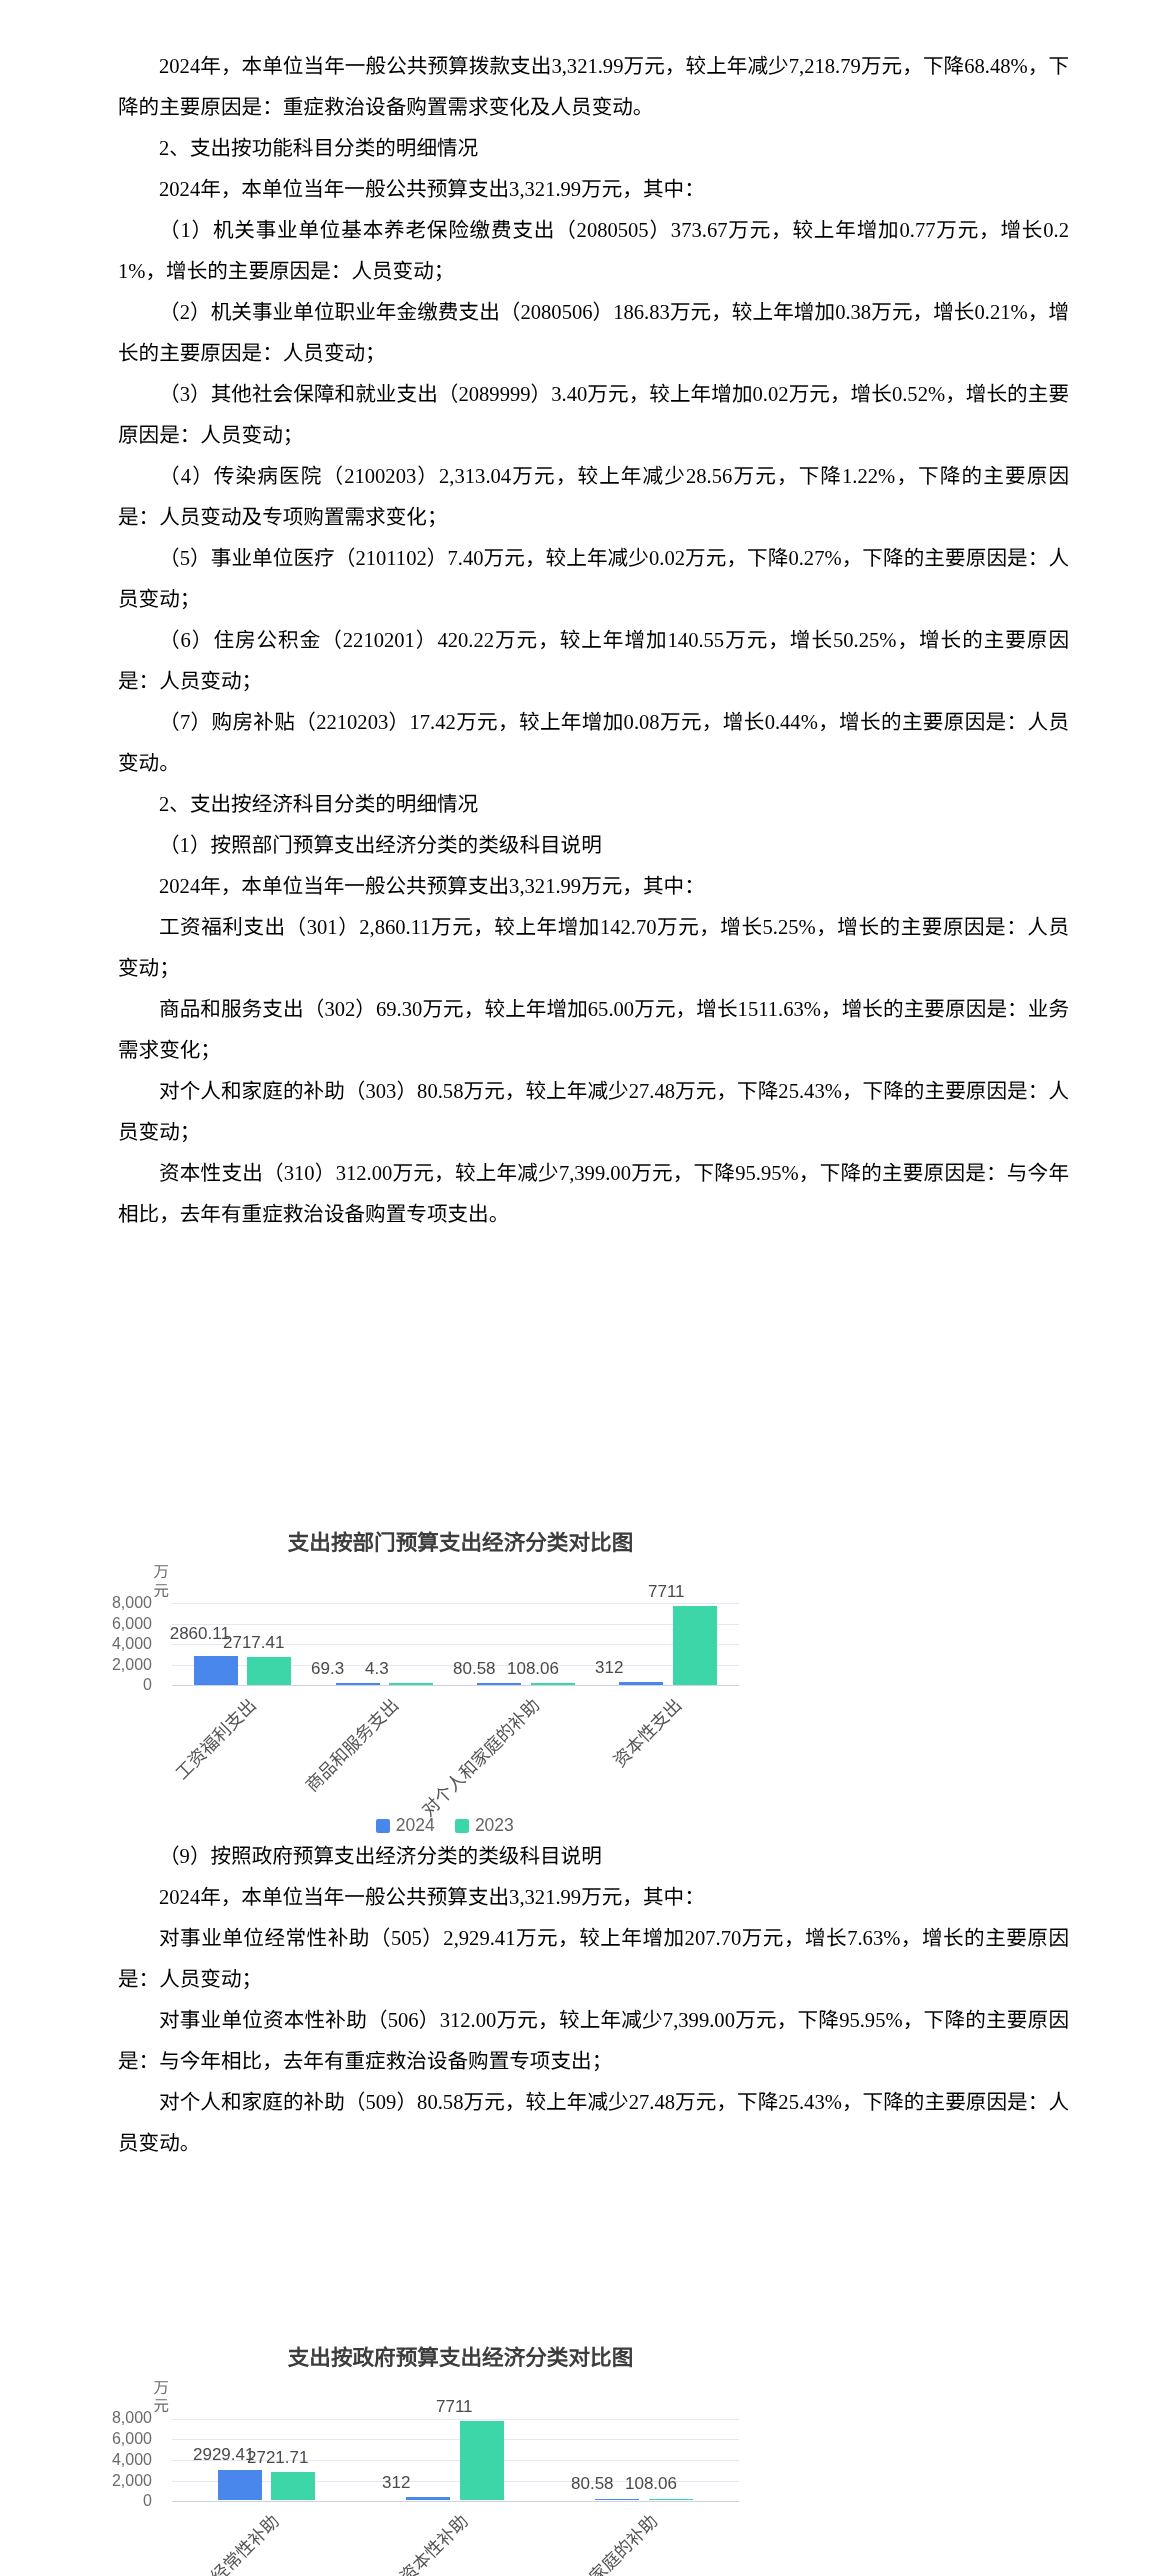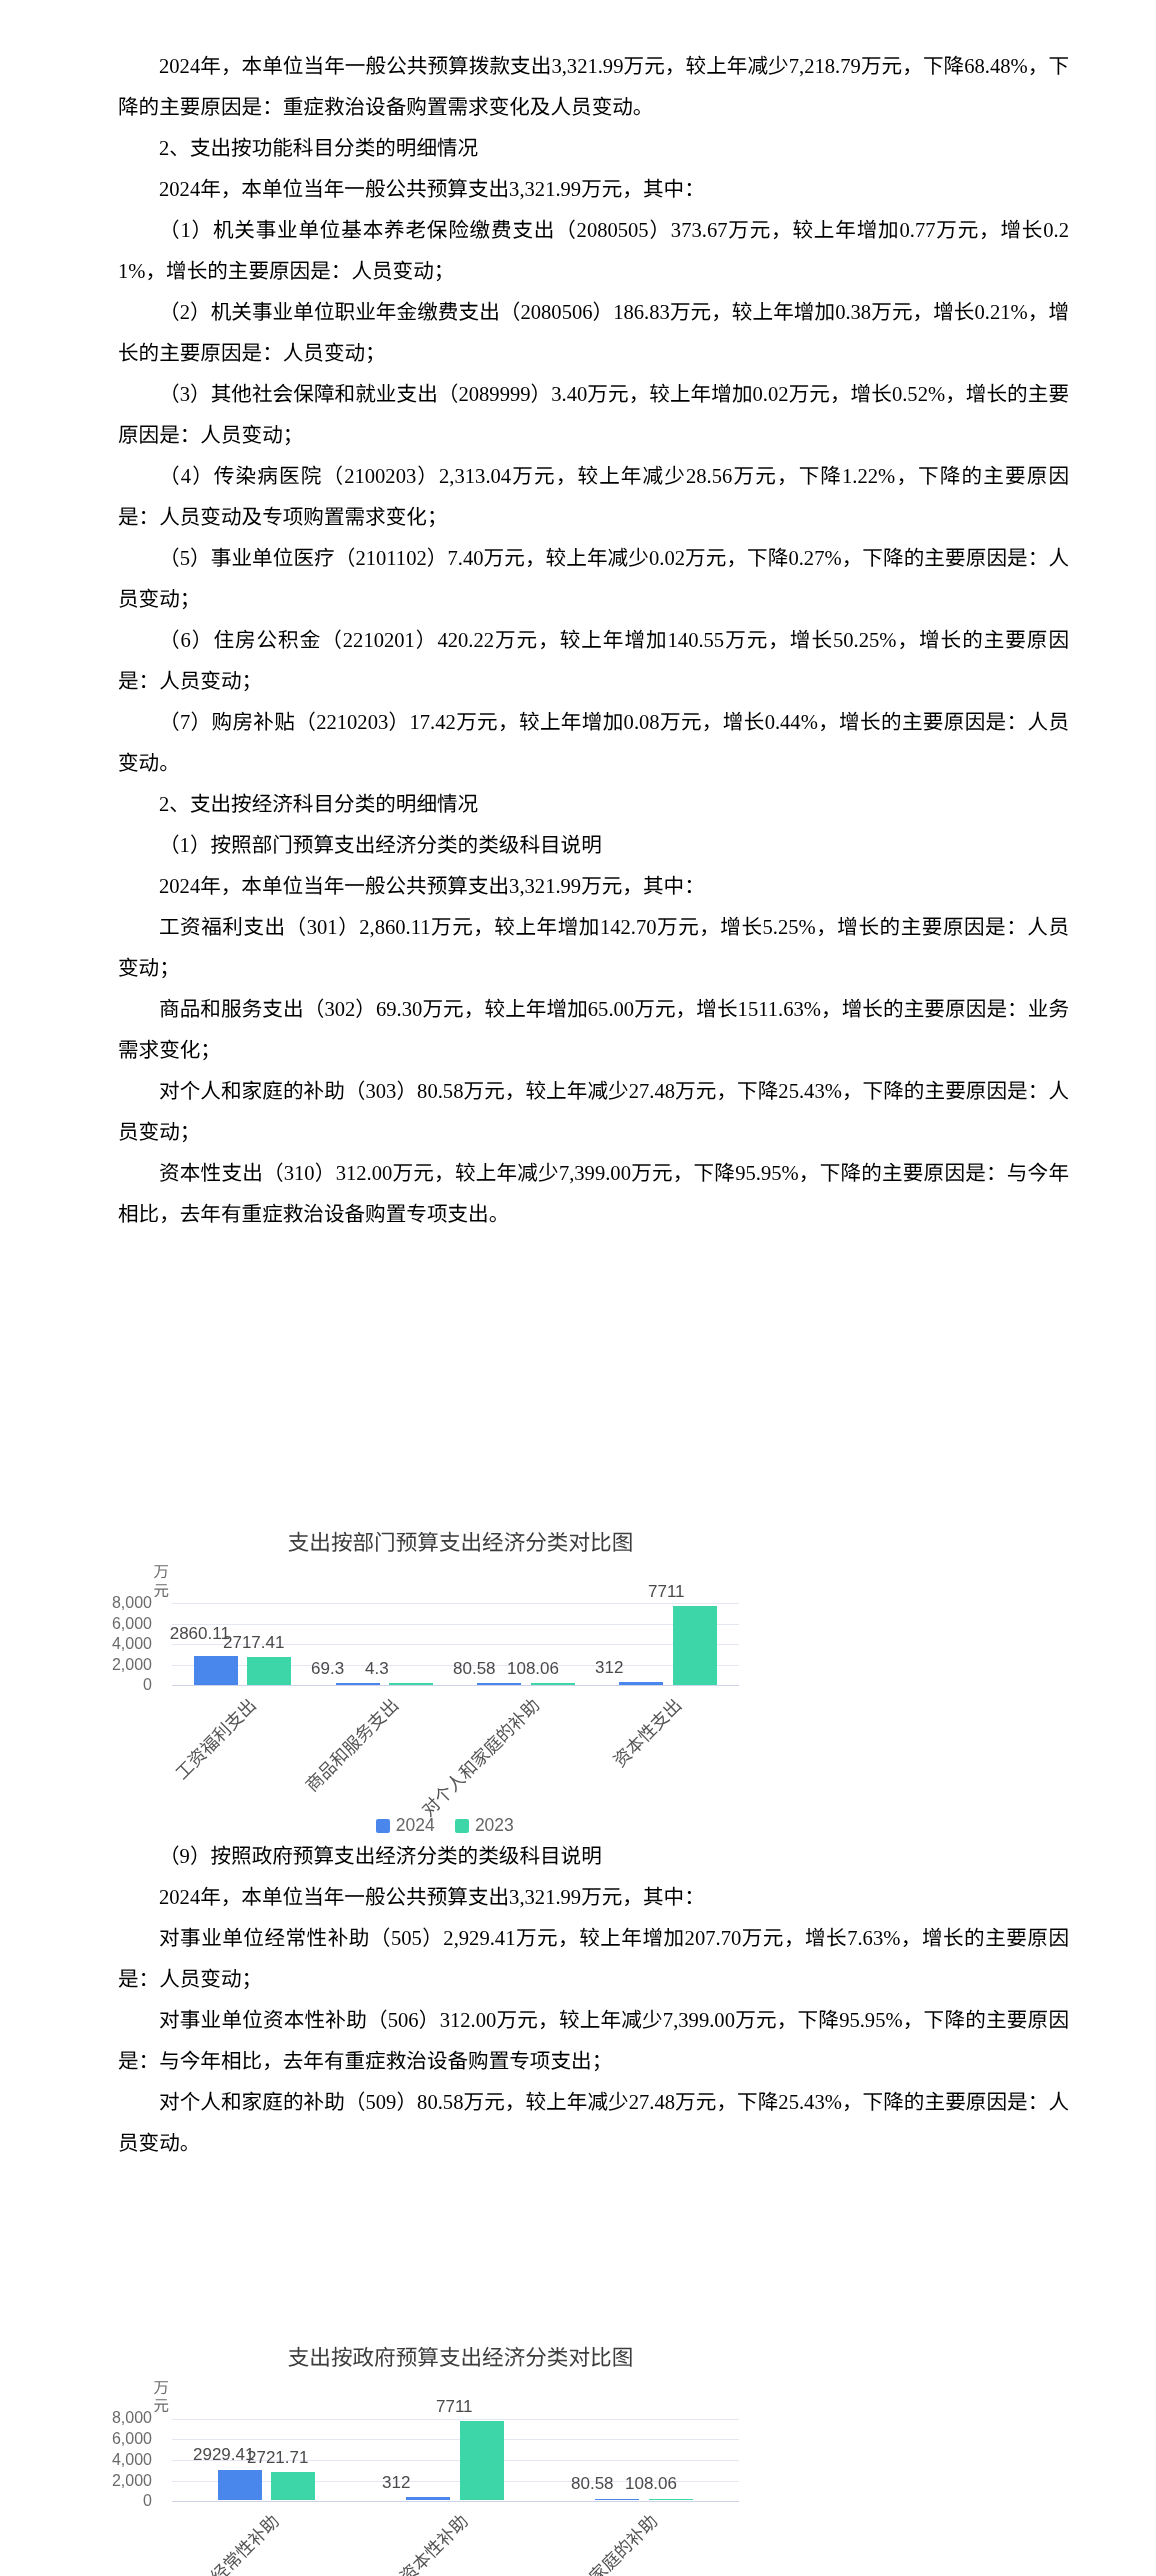--- a/index.html
+++ b/index.html
@@ -14,21 +14,21 @@
   }
   .mt-gap7 { margin-top:116px; }
   .p-after-c1 { margin-top:33px; }
 
   
   .chart { position:relative; width:608px; }
   .chart1-wrap { margin:294px 0 0 23px; }
   .chart2-wrap { margin:180px 0 0 23px; }
   .c-title {
     font-family:"Liberation Sans", sans-serif; font-size:21.6px; color:#3d3d3d;
-    text-align:center; padding-left:31px; line-height:27px; margin-bottom:7.2px;
+    text-align:center; padding-left:31px; line-height:27px; margin-bottom:7.2px;font-weight:bold;
   }
   .c-unit {
     width:31px; text-align:right; padding-right:3.1px; box-sizing:border-box;
     font-family:"Liberation Sans", sans-serif; font-size:15.5px; color:#6b6b6b;
     line-height:18.5px; margin-bottom:3.1px;
   }
   .c-row { display:flex; }
   .c-yticks { position:relative; width:31px; height:82px; flex:0 0 31px; }
   .c-ytick {
     position:absolute; right:20px; font-family:"Liberation Sans", sans-serif;

